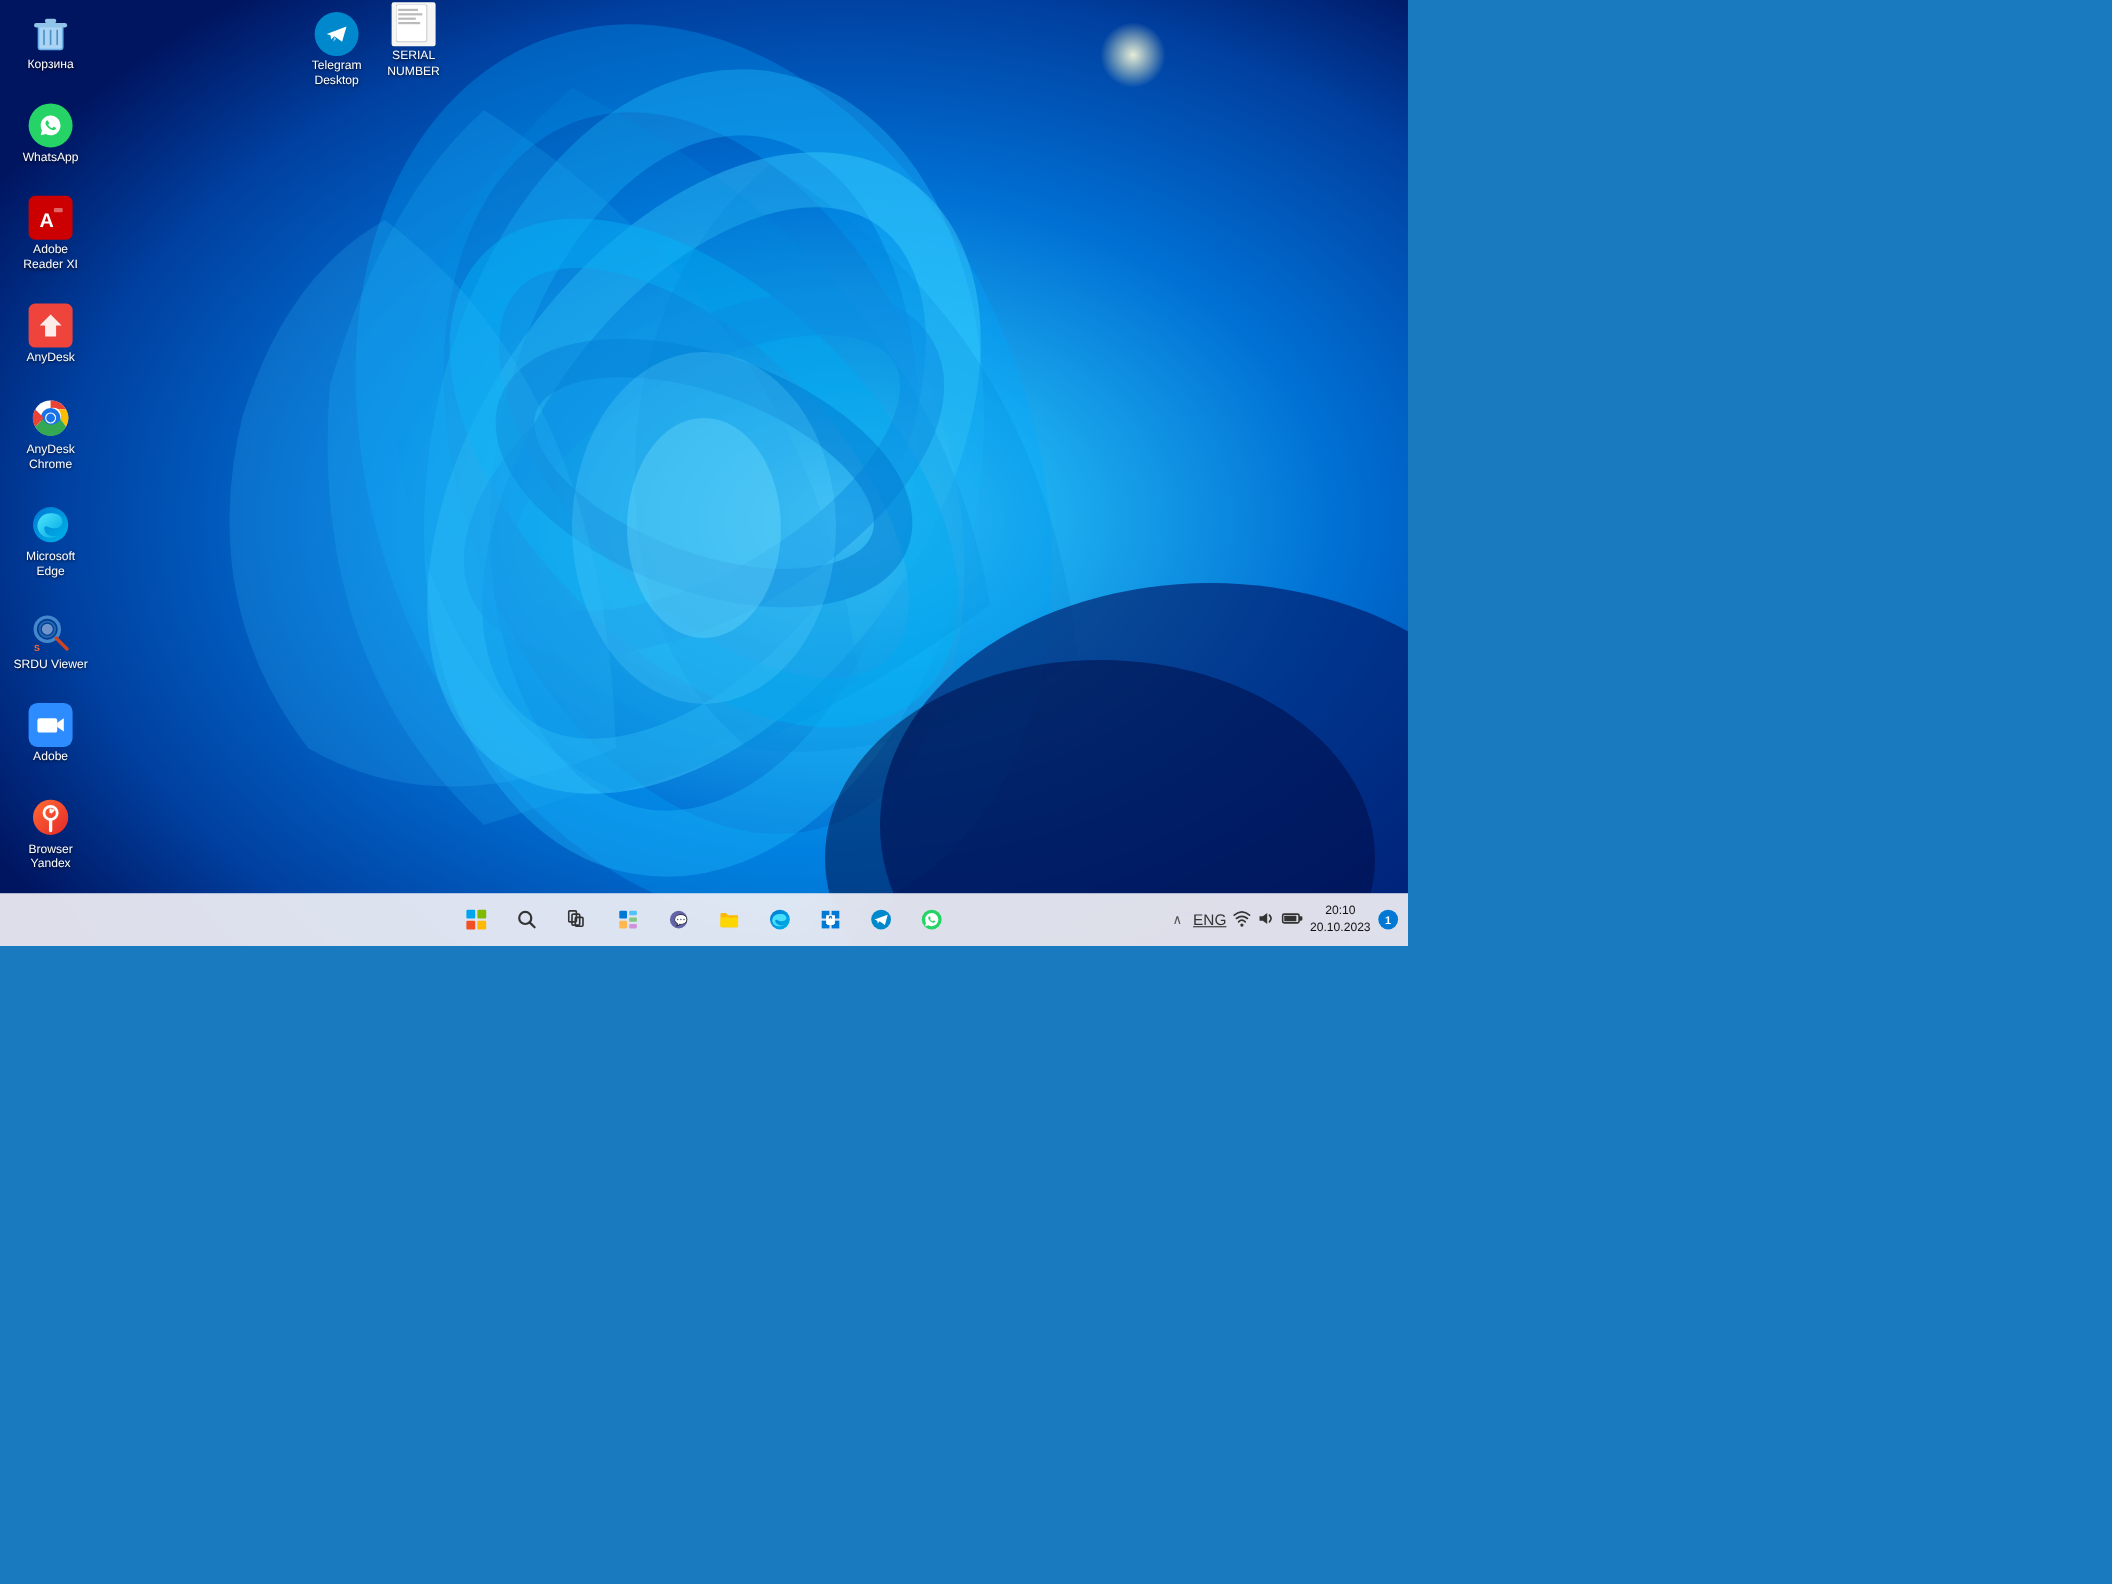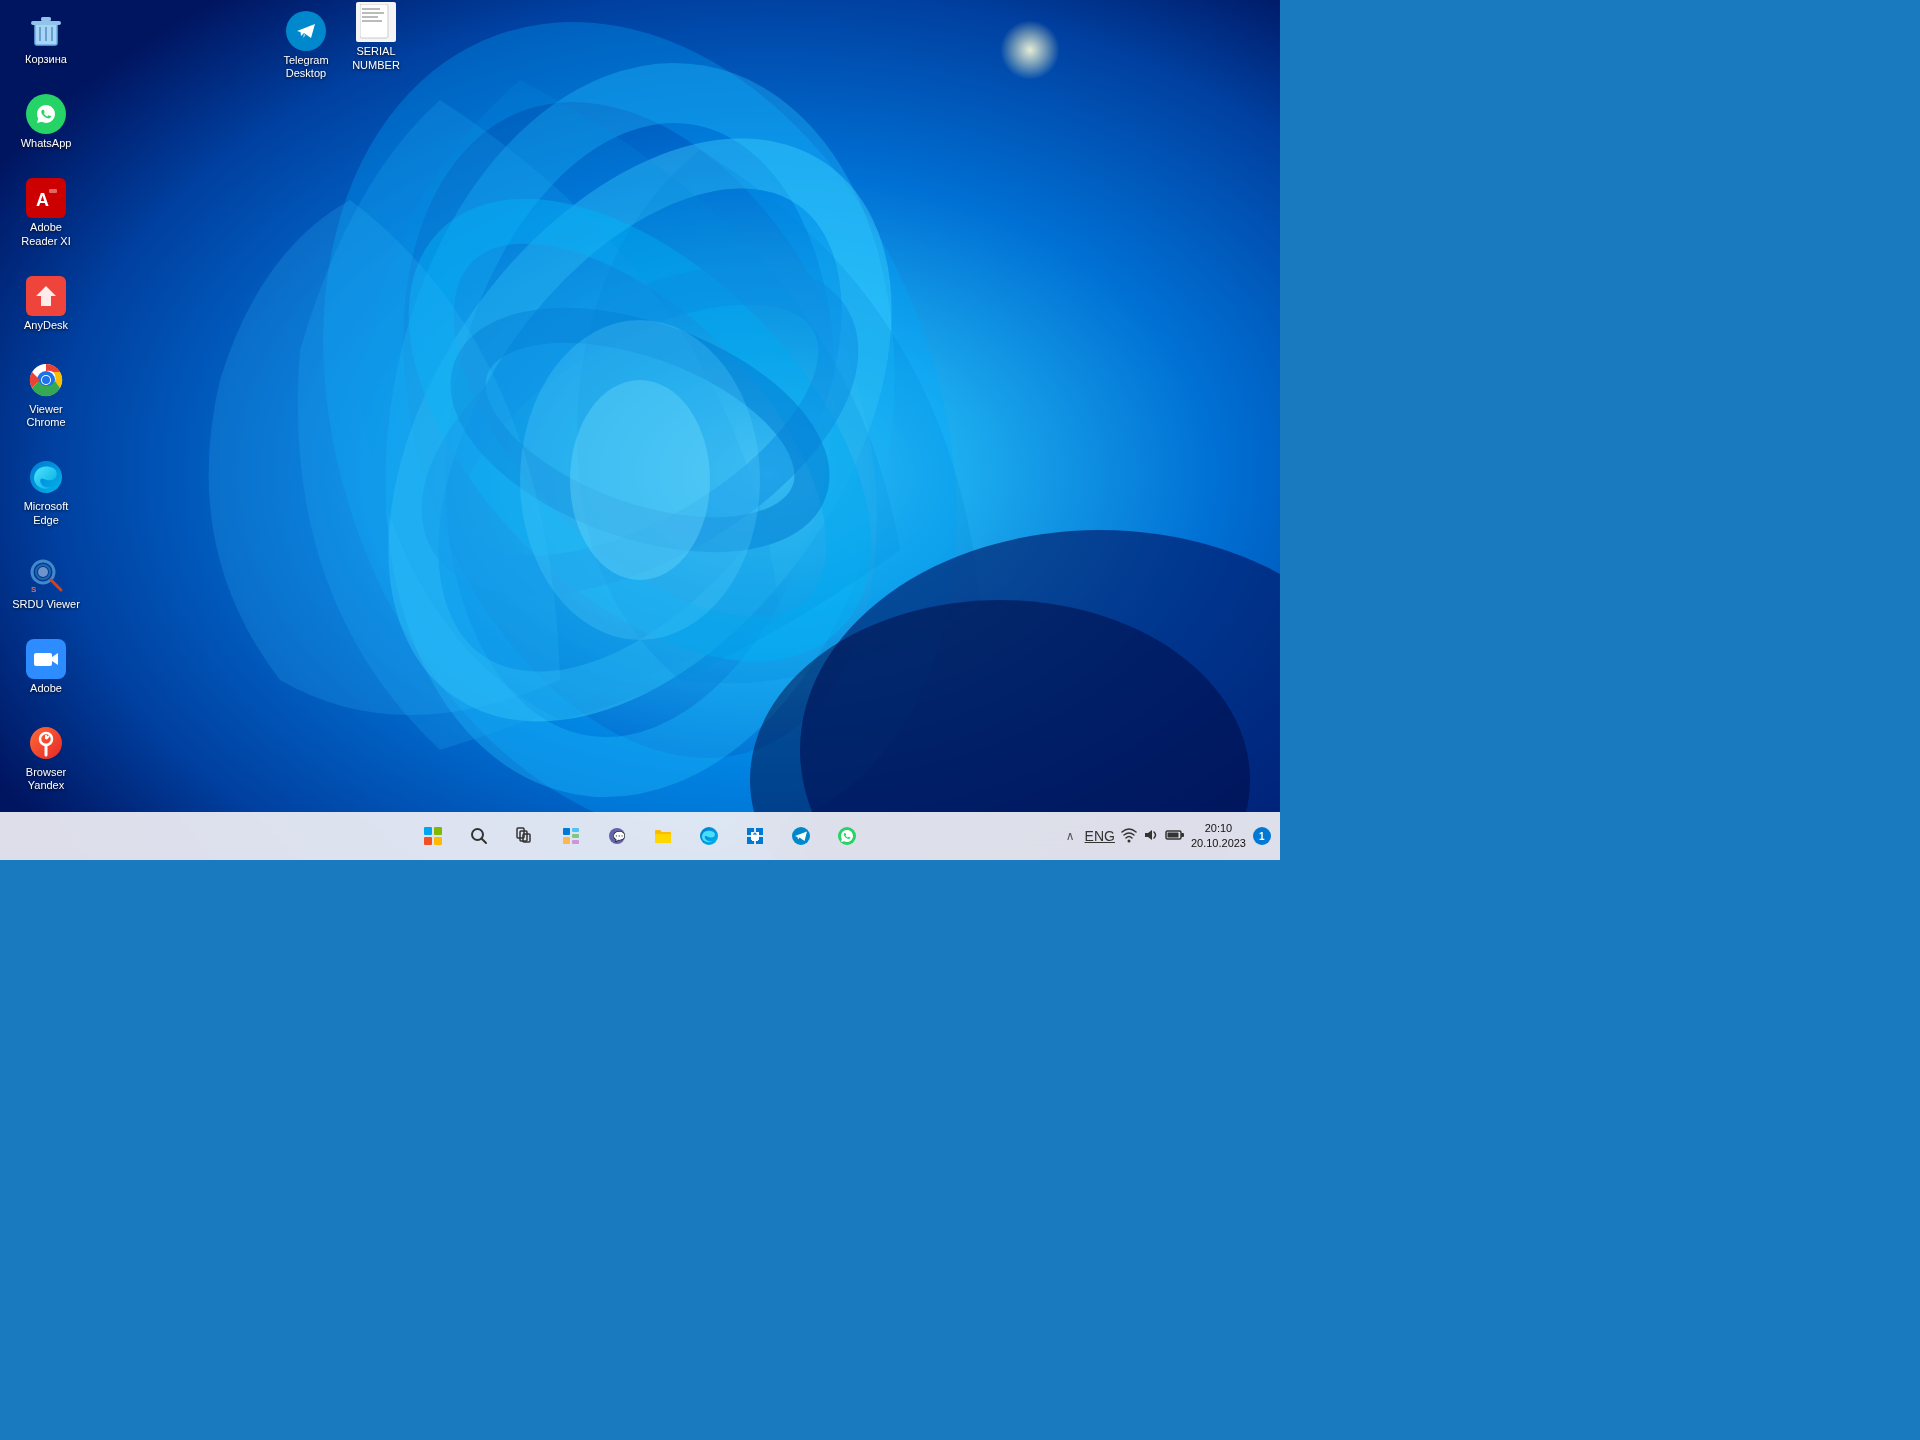--- a/index.html
+++ b/index.html
@@ -269,21 +269,21 @@
         <circle cx="18" cy="18" r="9" fill="#1a73e8"></circle>
         <path d="M18 2 A16 16 0 0 1 32 10 L25 10 A9 9 0 0 0 18 9 Z" fill="#EA4335"></path>
         <path d="M32 10 A16 16 0 0 1 32 26 L27 19 A9 9 0 0 0 25 10 Z" fill="#FBBC04"></path>
         <path d="M32 26 A16 16 0 0 1 4 26 L11 19 A9 9 0 0 0 27 19 Z" fill="#34A853"></path>
         <path d="M4 26 A16 16 0 0 1 4 10 L11 17 A9 9 0 0 0 11 19 Z" fill="#EA4335"></path>
         <circle cx="18" cy="18" r="6" fill="#1a73e8"></circle>
         <circle cx="18" cy="18" r="5" fill="white"></circle>
         <circle cx="18" cy="18" r="4" fill="#1a73e8"></circle>
       </svg>
     </div>
-    <span class="icon-label">Viewer
+    <span class="icon-label">AnyDesk
 Chrome</span>
   </div>
 
   <div class="icon-item">
     <div class="icon-img" style="background:transparent;">
       <svg width="36" height="36" viewBox="0 0 36 36">
         <defs>
           <linearGradient id="edgeGrad1" x1="0%" y1="0%" x2="100%" y2="100%">
             <stop offset="0%" stop-color="#0078d4"></stop>
             <stop offset="100%" stop-color="#00b4e8"></stop>

